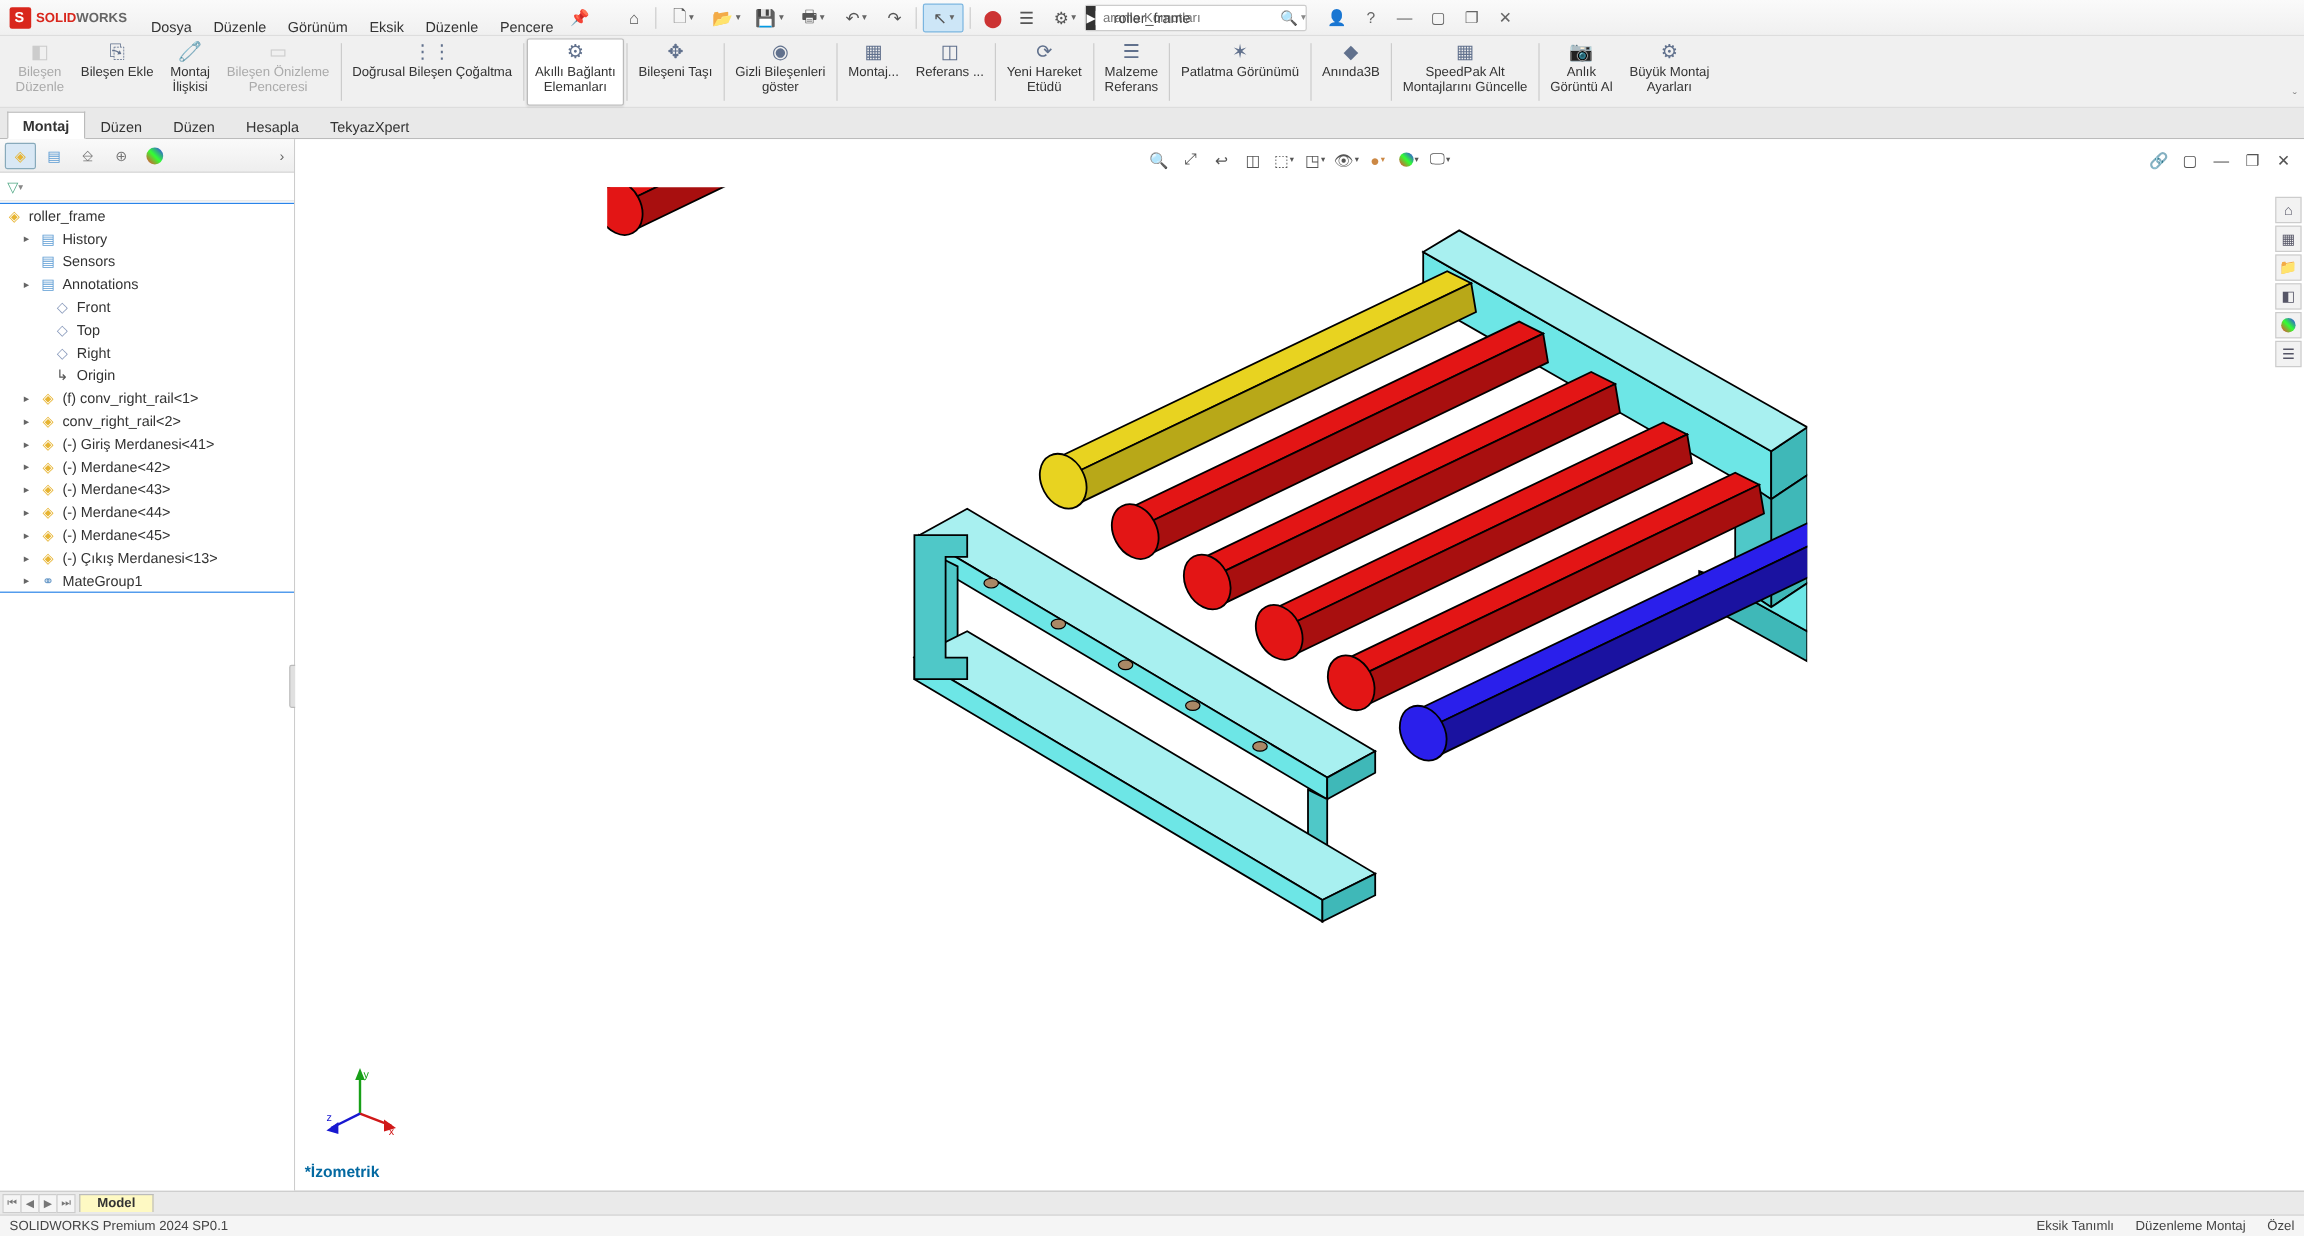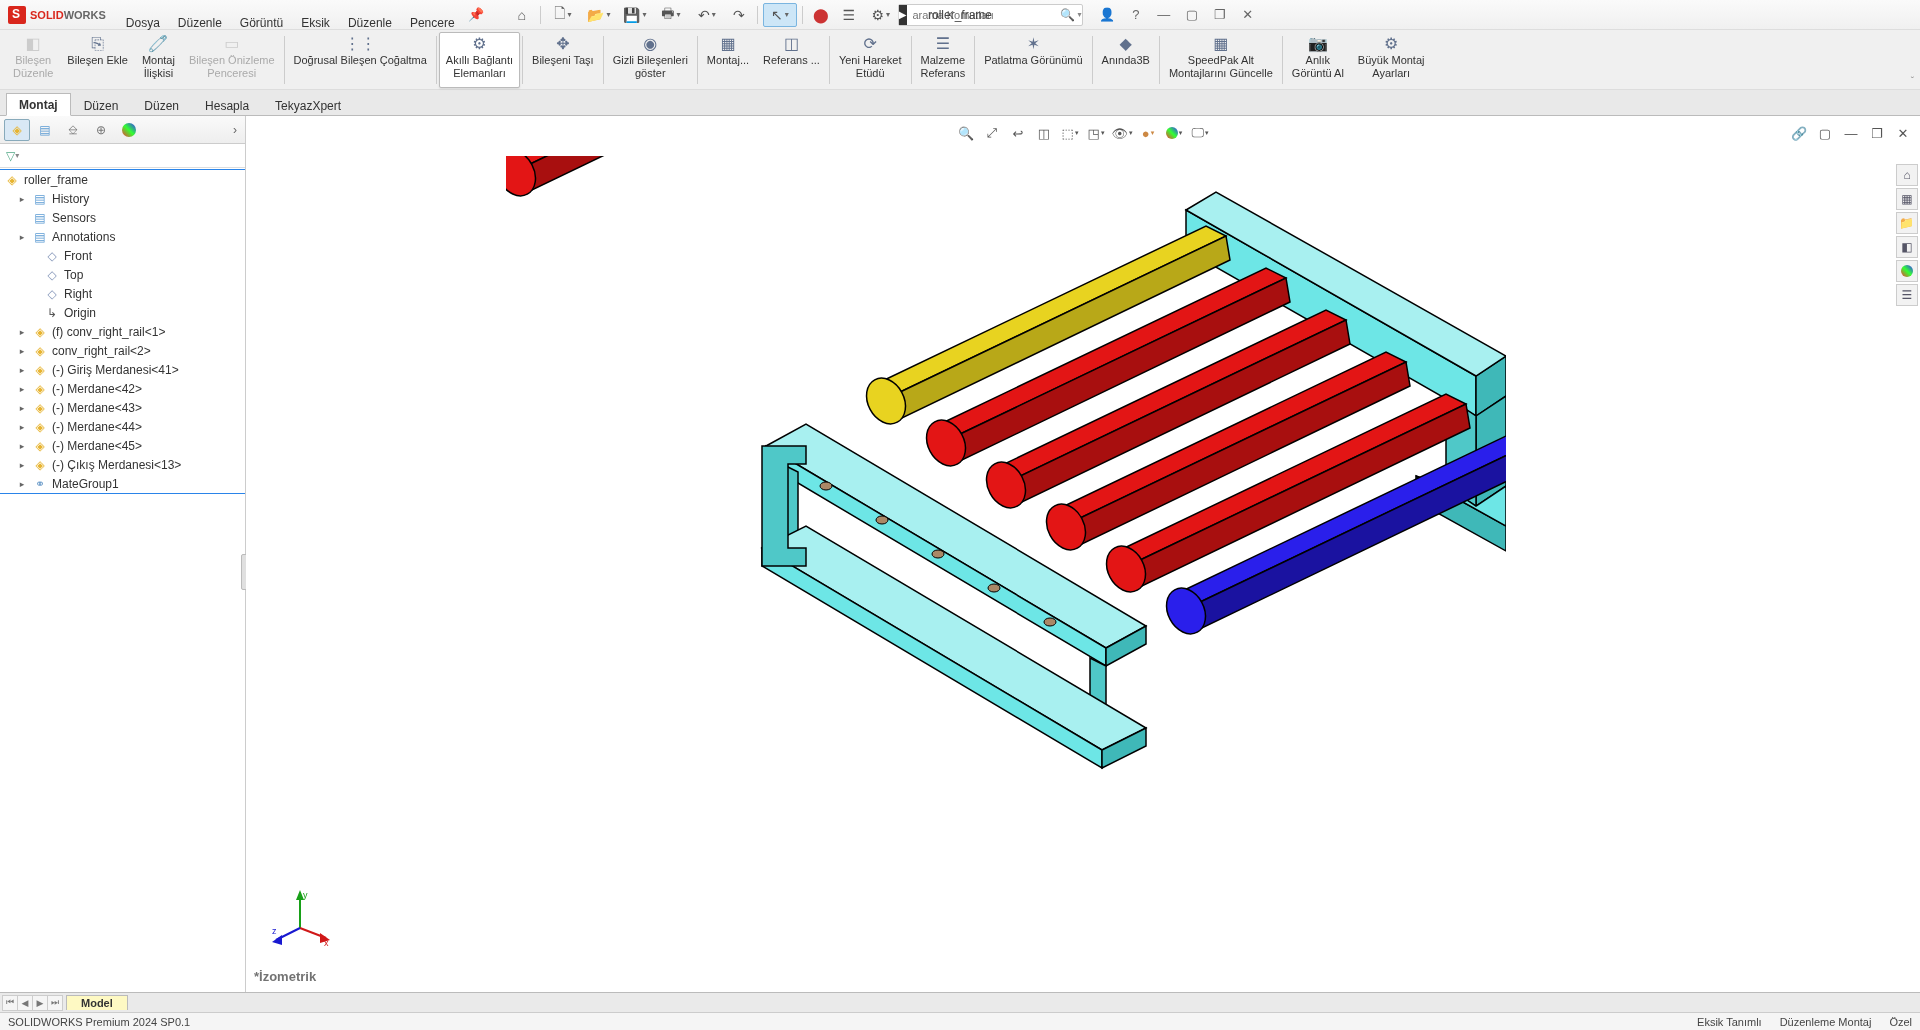--- a/index.html
+++ b/index.html
@@ -61,21 +61,21 @@
 .ti.part { color: #e7b431; }
 .ti.mate { color: #6b9bc9; }
 .indent1 { padding-left: 16px; }
 .indent2 { padding-left: 28px; }
 .viewport { flex: 1; background: #fff; position: relative; overflow: hidden; }
 .hud { position: absolute; top: 6px; left: 50%; transform: translateX(-50%); display: flex; gap: 4px; z-index: 5; }
 .hud-btn { width: 22px; height: 22px; display: flex; align-items: center; justify-content: center; cursor: pointer; border-radius: 2px; font-size: 13px; color: #555; }
 .hud-btn.with-drop::after { content: '▾'; font-size: 7px; margin-left: 1px; }
 .wnd-controls { position: absolute; top: 6px; right: 6px; display: flex; gap: 4px; z-index: 5; }
 .triad { position: absolute; left: 24px; bottom: 44px; width: 60px; height: 60px; z-index: 3; }
-.view-label { position: absolute; left: 8px; bottom: 8px; font-weight: bold; font-size: 13px; color: #737373; }
+.view-label { position: absolute; left: 8px; bottom: 8px; font-weight: bold; font-size: 13px; color: #0369a1; }
 .right-rail { position: absolute; right: 0; top: 48px; width: 24px; display: flex; flex-direction: column; gap: 2px; z-index: 5; }
 .rail-btn { width: 22px; height: 22px; background: #f2f2f2; border: 1px solid #ccc; display: flex; align-items: center; justify-content: center; font-size: 12px; cursor: pointer; color: #556; }
 .bottom-tabs { height: 20px; background: #eaeaea; border-top: 1px solid #bbb; display: flex; align-items: center; padding-left: 2px; }
 .bt-nav { display: flex; }
 .bt-nav span { width: 16px; height: 16px; display: flex; align-items: center; justify-content: center; font-size: 9px; color: #777; border: 1px solid #ccc; background: #f5f5f5; cursor: pointer; margin-right: -1px; }
 .bt-tab { padding: 1px 14px; font-size: 11px; font-weight: bold; background: #fef9c3; border: 1px solid #bbb; border-bottom: none; margin-left: 4px; cursor: pointer; }
 .statusbar { height: 18px; background: #f5f5f5; border-top: 1px solid #ccc; display: flex; align-items: center; padding: 0 8px; font-size: 11px; color: #444; }
 .statusbar .right { margin-left: auto; display: flex; gap: 18px; text-align: right; }
 svg.model { position: absolute; left: 260px; top: 40px; width: 1000px; height: 700px; }
 </style>
@@ -83,21 +83,21 @@
 <body>
 
 <div class="menubar">
   <div class="logo">
     <span class="logo-icon"></span>
     <span class="logo-text"><span class="red">SOLID</span><span class="gray">WORKS</span></span>
   </div>
   <div class="menu-items" id="menu-items">
       <div class="menu-item">Dosya</div>
       <div class="menu-item">Düzenle</div>
-      <div class="menu-item">Görüntü</div>
+      <div class="menu-item">Görünüm</div>
       <div class="menu-item">Eksik</div>
       <div class="menu-item">Düzenle</div>
       <div class="menu-item">Pencere</div>
     </div>
   <span class="pin-icon">📌</span>
   <div class="qat">
     <div class="qat-btn">⌂</div>
     <div class="qat-sep"></div>
     <div class="qat-btn with-drop">🗋</div>
     <div class="qat-btn with-drop">📂</div>

